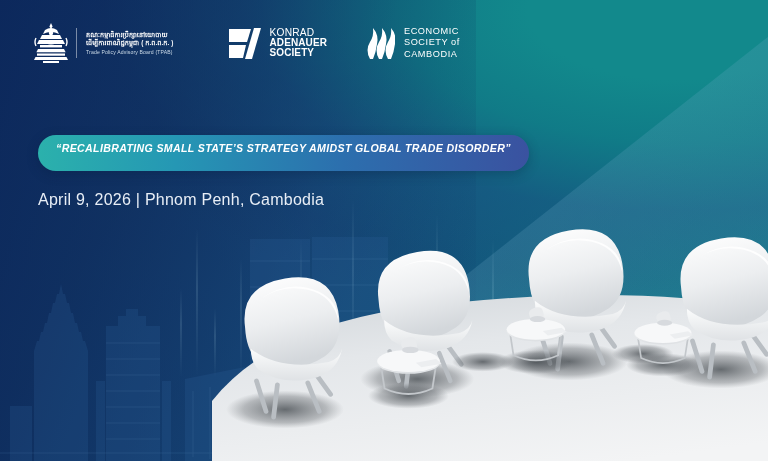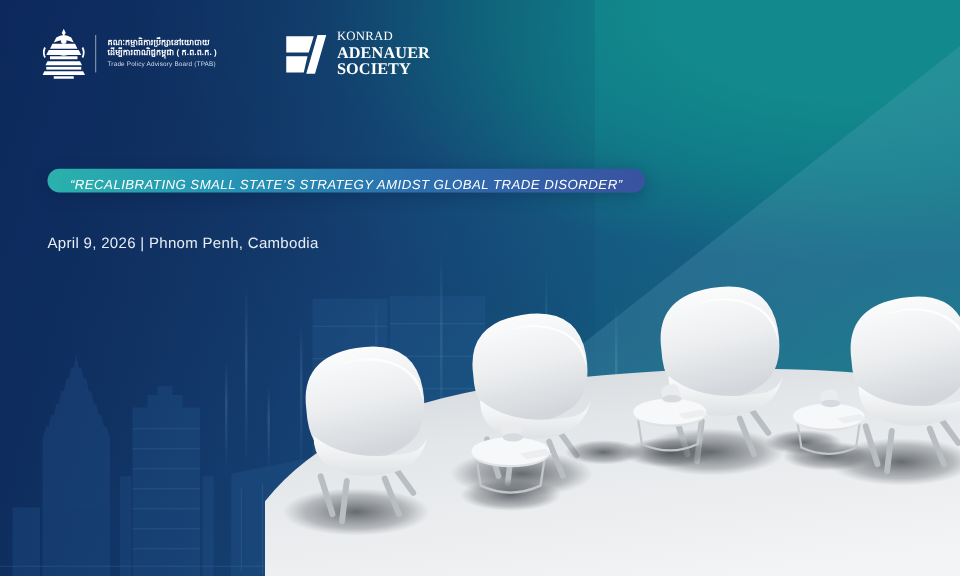--- a/index.html
+++ b/index.html
@@ -33,45 +33,45 @@
 
   
   .logos{position:absolute;left:34px;top:22px;display:flex;align-items:center;gap:0;}
   .logo{display:flex;align-items:center;}
   .logo-tpab{gap:7px;}
   .crest{width:34px;height:42px;flex:none;}
   .rule{width:1px;height:30px;background:rgba(255,255,255,.45);margin:0 2px 0 1px;}
   .tpab-text{display:flex;flex-direction:column;justify-content:center;line-height:1.18;}
   .kh1,.kh2{color:#fff;font-size:6.4px;font-weight:700;letter-spacing:.1px;white-space:nowrap;}
   .tpab-en{color:#cddce9;font-size:5.1px;letter-spacing:.15px;margin-top:2px;white-space:nowrap;}
-  .logo-kas{margin-left:54px;gap:8px;font-family:Liberation Serif, serif;}
+  .logo-kas{margin-left:54px;gap:8px;}
   .kas-mark{width:34px;height:33px;flex:none;}
   .kas-text{display:flex;flex-direction:column;color:#fff;line-height:1.02;}
   .kas-text .l1{font-size:10.2px;font-weight:400;letter-spacing:.2px;}
-  .kas-text .l2,.kas-text .l3{font-size:13px;font-weight:700;letter-spacing:.1px;}
+  .kas-text .l2,.kas-text .l3{font-size:10px;font-weight:700;letter-spacing:.1px;}
   .logo-esc{margin-left:38px;gap:9px;}
   .esc-mark{width:30px;height:34px;flex:none;}
   .esc-text{display:flex;flex-direction:column;color:#fff;line-height:1.22;font-size:9.2px;letter-spacing:.55px;}
   .esc-text .of{font-style:normal;}
 
   
   .headline{position:absolute;left:38px;top:118px;}
   .title{
     color:#fff;font-size:41px;font-weight:700;letter-spacing:-0.6px;
     line-height:1.06;margin:0;white-space:nowrap;
     text-shadow:0 2px 10px rgba(4,20,50,.35);
   }
   .pill{
-    display:inline-block;margin-top:17px;padding:7px 18px 0 18px;border-radius:30px;
+    display:inline-block;margin-top:17px;padding:7px 18px 17px 18px;border-radius:30px;
     background:linear-gradient(90deg,#2bb1ac 0%,#2597b4 28%,#2c6fae 62%,#3a52a0 100%);
-    color:#ffffff;font-size:10.6px;font-weight:400;font-style:italic;letter-spacing:.35px;
+    color:#ffffff;font-size:10.6px;font-weight:700;font-style:italic;letter-spacing:.35px;
     white-space:nowrap;box-shadow:0 3px 12px rgba(5,25,60,.30);
   }
   .date{
-    margin-top:31px;color:#e8eef6;font-size:12px;font-weight:400;letter-spacing:.25px;white-space:nowrap;
+    margin-top:20px;color:#e8eef6;font-size:16px;font-weight:400;letter-spacing:.25px;white-space:nowrap;
   }
 </style>
 </head>
 <body>
 
 <div class="banner">
 
   <div class="wedge-dark"></div>
 
   <div class="bars">
@@ -228,20 +228,34 @@
         <path d="M1 18 h17 l-3 13 h-14 Z" fill="#ffffff"></path>
         <path d="M26 1 l7 0 l-9 31 l-7 0 Z" fill="#ffffff"></path>
       </svg>
       <div class="kas-text">
         <span class="l1">KONRAD</span>
         <span class="l2">ADENAUER</span>
         <span class="l3">SOCIETY</span>
       </div>
     </div>
 
+    <div class="logo logo-esc">
+      <svg class="esc-mark" viewBox="0 0 30 34">
+        <g fill="#ffffff">
+          <path d="M5 33 q-5-9 0-17 q4-6 3-14 q6 7 4 16 q-1 8 -4 15 Z"></path>
+          <path d="M14 33 q-5-9 0-17 q4-6 3-14 q6 7 4 16 q-1 8 -4 15 Z"></path>
+          <path d="M23 33 q-5-9 0-17 q4-6 3-14 q6 7 4 16 q-1 8 -4 15 Z"></path>
+        </g>
+      </svg>
+      <div class="esc-text">
+        <span>ECONOMIC</span>
+        <span class="of">SOCIETY of</span>
+        <span>CAMBODIA</span>
+      </div>
+    </div>
   </div>
 
   <div class="headline">
     <div class="pill">“RECALIBRATING SMALL STATE’S STRATEGY AMIDST GLOBAL TRADE DISORDER”</div>
     <div class="date">April 9, 2026 | Phnom Penh, Cambodia</div>
   </div>
 
 </div>
 
 </body></html>

